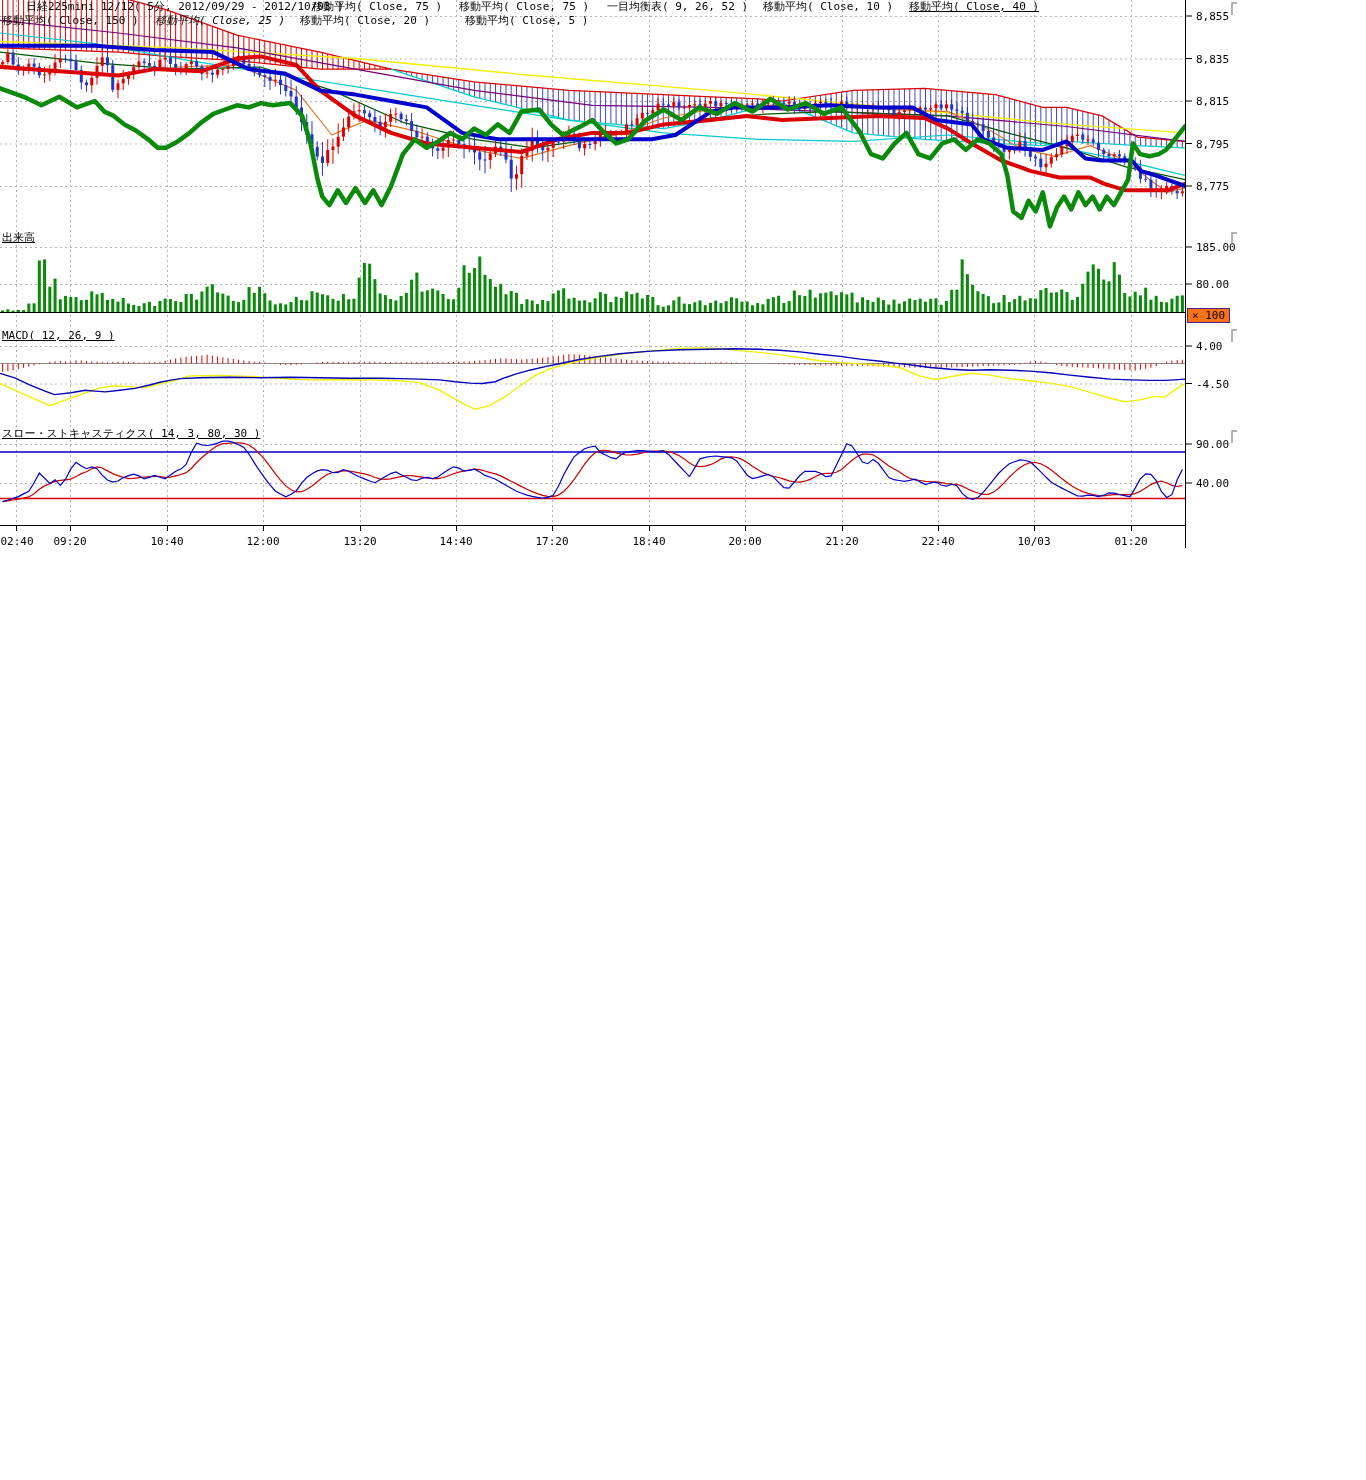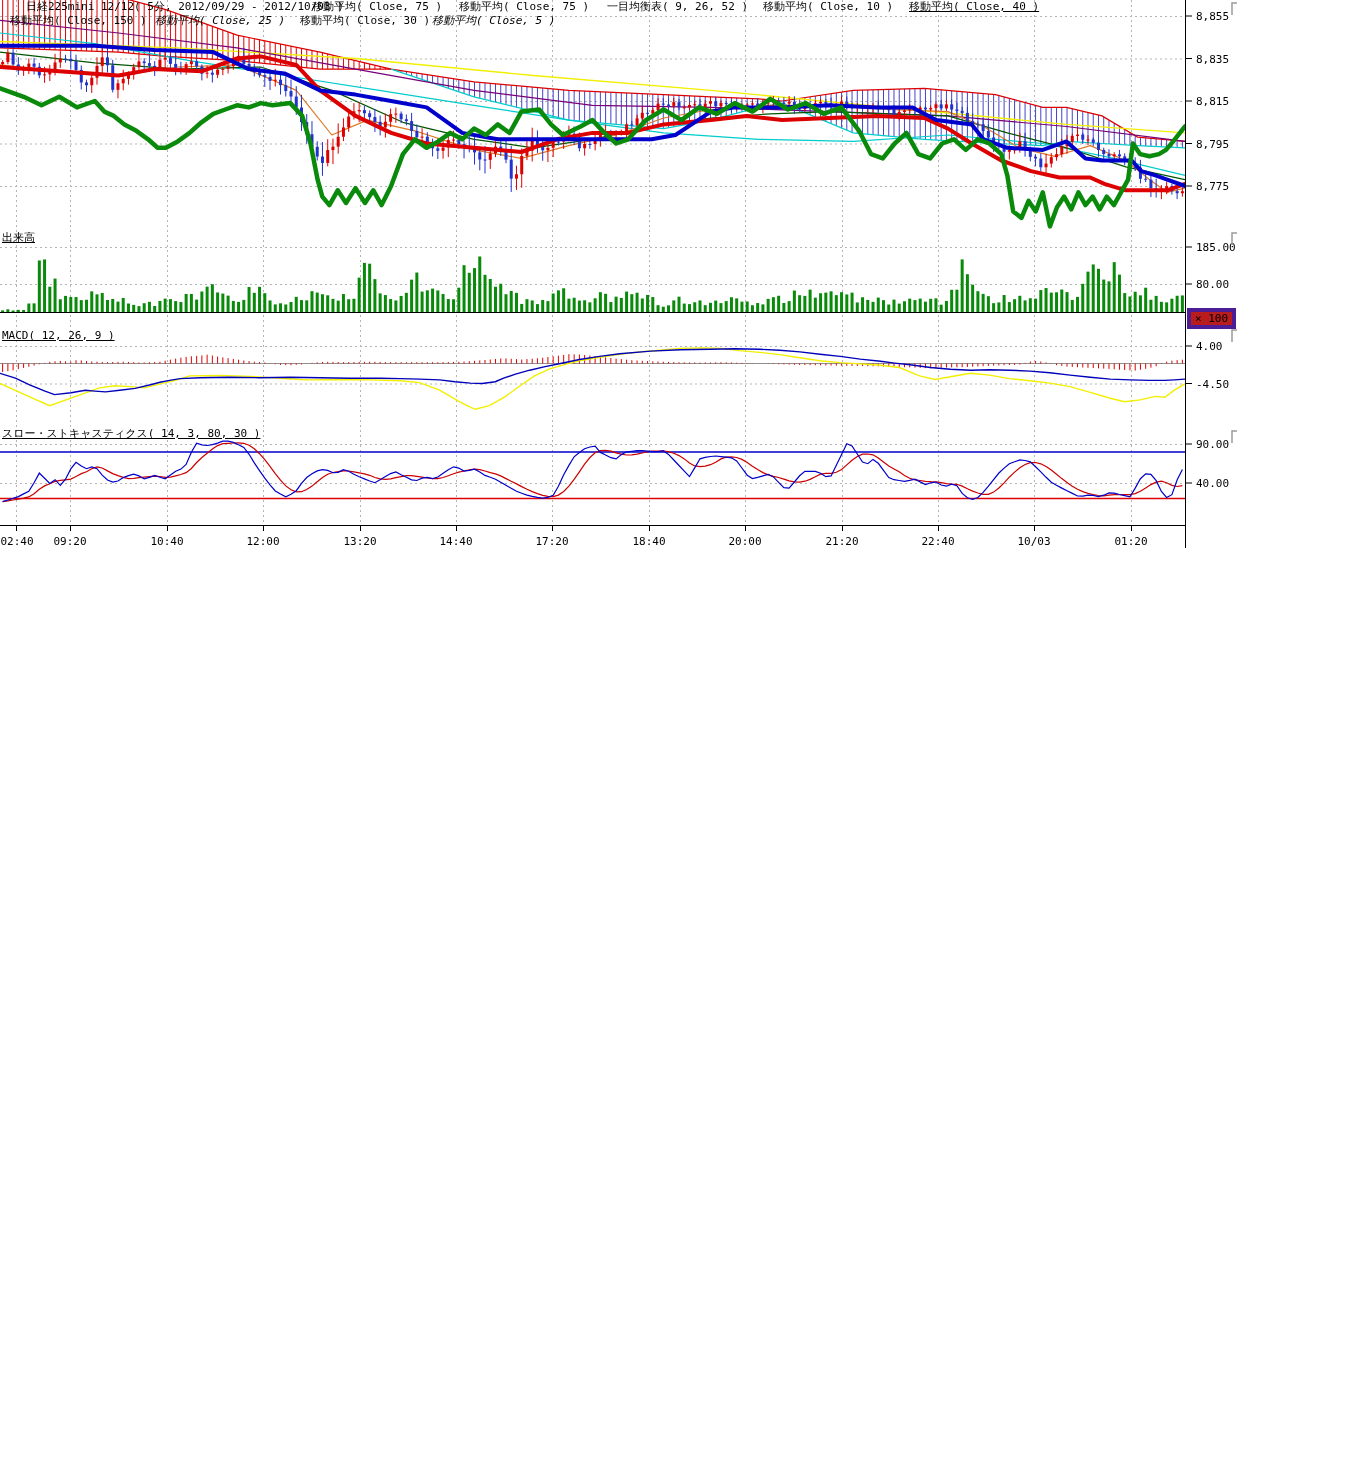--- a/index.html
+++ b/index.html
@@ -1,21 +1,21 @@
 <!DOCTYPE html>
 <html><head>
 <meta charset="utf-8">
 <style>
   html,body{margin:0;padding:0;background:#ffffff;}
   #screen{position:relative;width:1366px;height:1480px;background:#fff;overflow:hidden;
           font-family:"DejaVu Sans Mono","Liberation Mono",monospace;}
   #chart-svg{position:absolute;left:0;top:0;}
   .lbl{position:absolute;font-size:11px;line-height:12px;color:#000;white-space:pre;z-index:5;text-decoration:underline;}
   .hdr-item{position:absolute;font-size:11px;line-height:12px;color:#000;white-space:pre;}
-  #mult-badge{position:absolute;left:1187px;top:308px;border:4px solid #4c1d95;background:#b91c1c;
+  #mult-badge{position:absolute;left:1187px;top:308px;border:1px solid #4c1d95;background:#f97316;
               font-size:11px;line-height:13px;padding:0 4px;z-index:5;}
   svg text{font-family:"DejaVu Sans Mono","Liberation Mono",monospace;font-size:11px;fill:#000;}
 </style>
 </head>
 <body>
 
 <div id="screen">
   <svg id="chart-svg" width="1366" height="560">
       <defs>
         <clipPath id="cpMain">
@@ -1282,24 +1282,24 @@
 
   <div id="header-row1">
       <div class="hdr-item" style="left: 2px; top: 1px; margin-left: 24px;">日経225mini 12/12( 5分, 2012/09/29 - 2012/10/03 )</div>
       <div class="hdr-item" style="left: 312px; top: 1px;">移動平均( Close, 75 )</div>
       <div class="hdr-item" style="left: 459px; top: 1px;">移動平均( Close, 75 )</div>
       <div class="hdr-item" style="left: 607px; top: 1px;">一目均衡表( 9, 26, 52 )</div>
       <div class="hdr-item" style="left: 763px; top: 1px;">移動平均( Close, 10 )</div>
       <div class="hdr-item" style="left: 909px; top: 1px; text-decoration: underline;">移動平均( Close, 40 )</div>
     </div>
   <div id="header-row2">
-      <div class="hdr-item" style="left: 2px; top: 15px; margin-left: 8px;">移動平均( Close, 150 )</div>
+      <div class="hdr-item" style="left: 2px; top: 15px;">移動平均( Close, 150 )</div>
       <div class="hdr-item" style="left: 155px; top: 15px; font-style: italic;">移動平均( Close, 25 )</div>
-      <div class="hdr-item" style="left: 300px; top: 15px;">移動平均( Close, 30 )</div>
-      <div class="hdr-item" style="left: 432px; top: 15px; font-style: italic;">移動平均( Close, 5 )</div>
+      <div class="hdr-item" style="left: 300px; top: 15px;">移動平均( Close, 20 )</div>
+      <div class="hdr-item" style="left: 465px; top: 15px;">移動平均( Close, 5 )</div>
     </div>
 
   <div class="lbl" style="left:2px;top:232px;">出来高</div>
   <div class="lbl" style="left:2px;top:330px;text-align:right;">MACD( 12, 26, 9 )</div>
   <div class="lbl" style="left:2px;top:428px;">スロー・ストキャスティクス( 14, 3, 80, 30 )</div>
 
   <div id="mult-badge">× 100</div>
 </div>
 
 </body></html>

